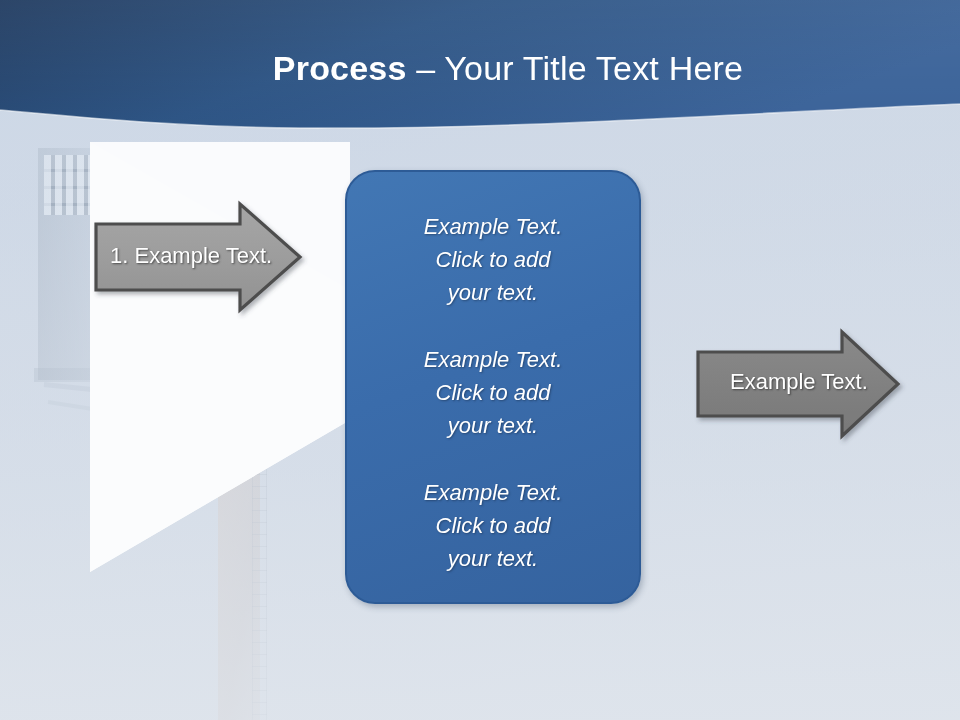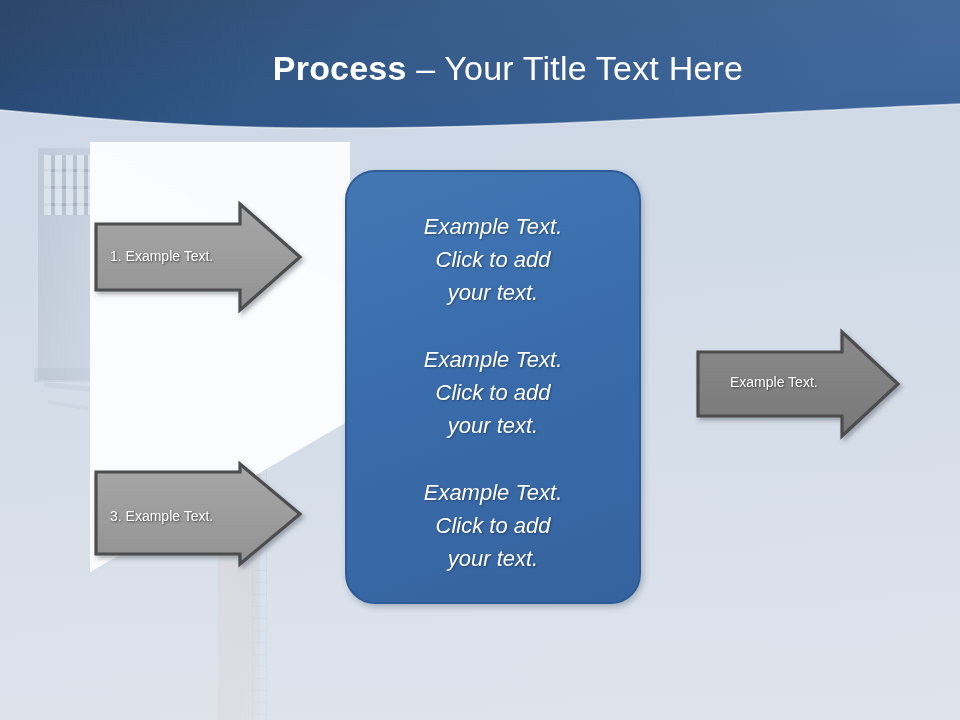--- a/index.html
+++ b/index.html
@@ -222,21 +222,21 @@
   .arrow {
     position: absolute;
   }
   .arrow svg {
     display: block;
     overflow: visible;
   }
   .arrow-label {
     position: absolute;
     color: #ffffff;
-    font-size: 14px;
+    font-size: 22px;
     line-height: 20px;
     white-space: nowrap;
     text-shadow: 1px 1px 2px rgba(45,45,45,0.75);
     pointer-events: none;
   }
 
   #arrow1 { left: 94px;  top: 202px; }
   #arrow2 { left: 94px;  top: 322px; }
   #arrow3 { left: 94px;  top: 462px; }
   #arrow4 { left: 696px; top: 330px; }
@@ -325,36 +325,20 @@
         <filter id="shA1" x="-20%" y="-20%" width="150%" height="160%">
           <feDropShadow dx="2.5" dy="3" stdDeviation="2.2" flood-color="#3c4450" flood-opacity="0.40"></feDropShadow>
         </filter>
       </defs>
       <path d="M 2 22 L 146 22 L 146 2 L 206 55 L 146 108 L 146 88 L 2 88 Z" fill="url(#gA1)" stroke="#4d4d4d" stroke-width="3.2" stroke-linejoin="miter" filter="url(#shA1)"></path>
     </svg>
     <span class="arrow-label">1. Example Text.</span>
   </div>
 
 
-  <div class="arrow" id="arrow3">
-    <svg width="212" height="110" viewBox="0 0 212 110">
-      <defs>
-        <linearGradient id="gA3" x1="0" y1="0" x2="0" y2="1">
-          <stop offset="0%" stop-color="#a6a6a6"></stop>
-          <stop offset="55%" stop-color="#9c9c9c"></stop>
-          <stop offset="100%" stop-color="#919191"></stop>
-        </linearGradient>
-        <filter id="shA3" x="-20%" y="-20%" width="150%" height="160%">
-          <feDropShadow dx="2.5" dy="3" stdDeviation="2.2" flood-color="#3c4450" flood-opacity="0.40"></feDropShadow>
-        </filter>
-      </defs>
-      <path d="M 2 10 L 146 10 L 146 2 L 206 52 L 146 102 L 146 92 L 2 92 Z" fill="url(#gA3)" stroke="#4d4d4d" stroke-width="3.2" stroke-linejoin="miter" filter="url(#shA3)"></path>
-    </svg>
-    <span class="arrow-label">3. Example Text.</span>
-  </div>
 
   <div class="arrow" id="arrow4">
     <svg width="212" height="110" viewBox="0 0 212 110">
       <defs>
         <linearGradient id="gA4" x1="0" y1="0" x2="0" y2="1">
           <stop offset="0%" stop-color="#8a8a8a"></stop>
           <stop offset="55%" stop-color="#808080"></stop>
           <stop offset="100%" stop-color="#787878"></stop>
         </linearGradient>
         <filter id="shA4" x="-20%" y="-20%" width="150%" height="160%">

